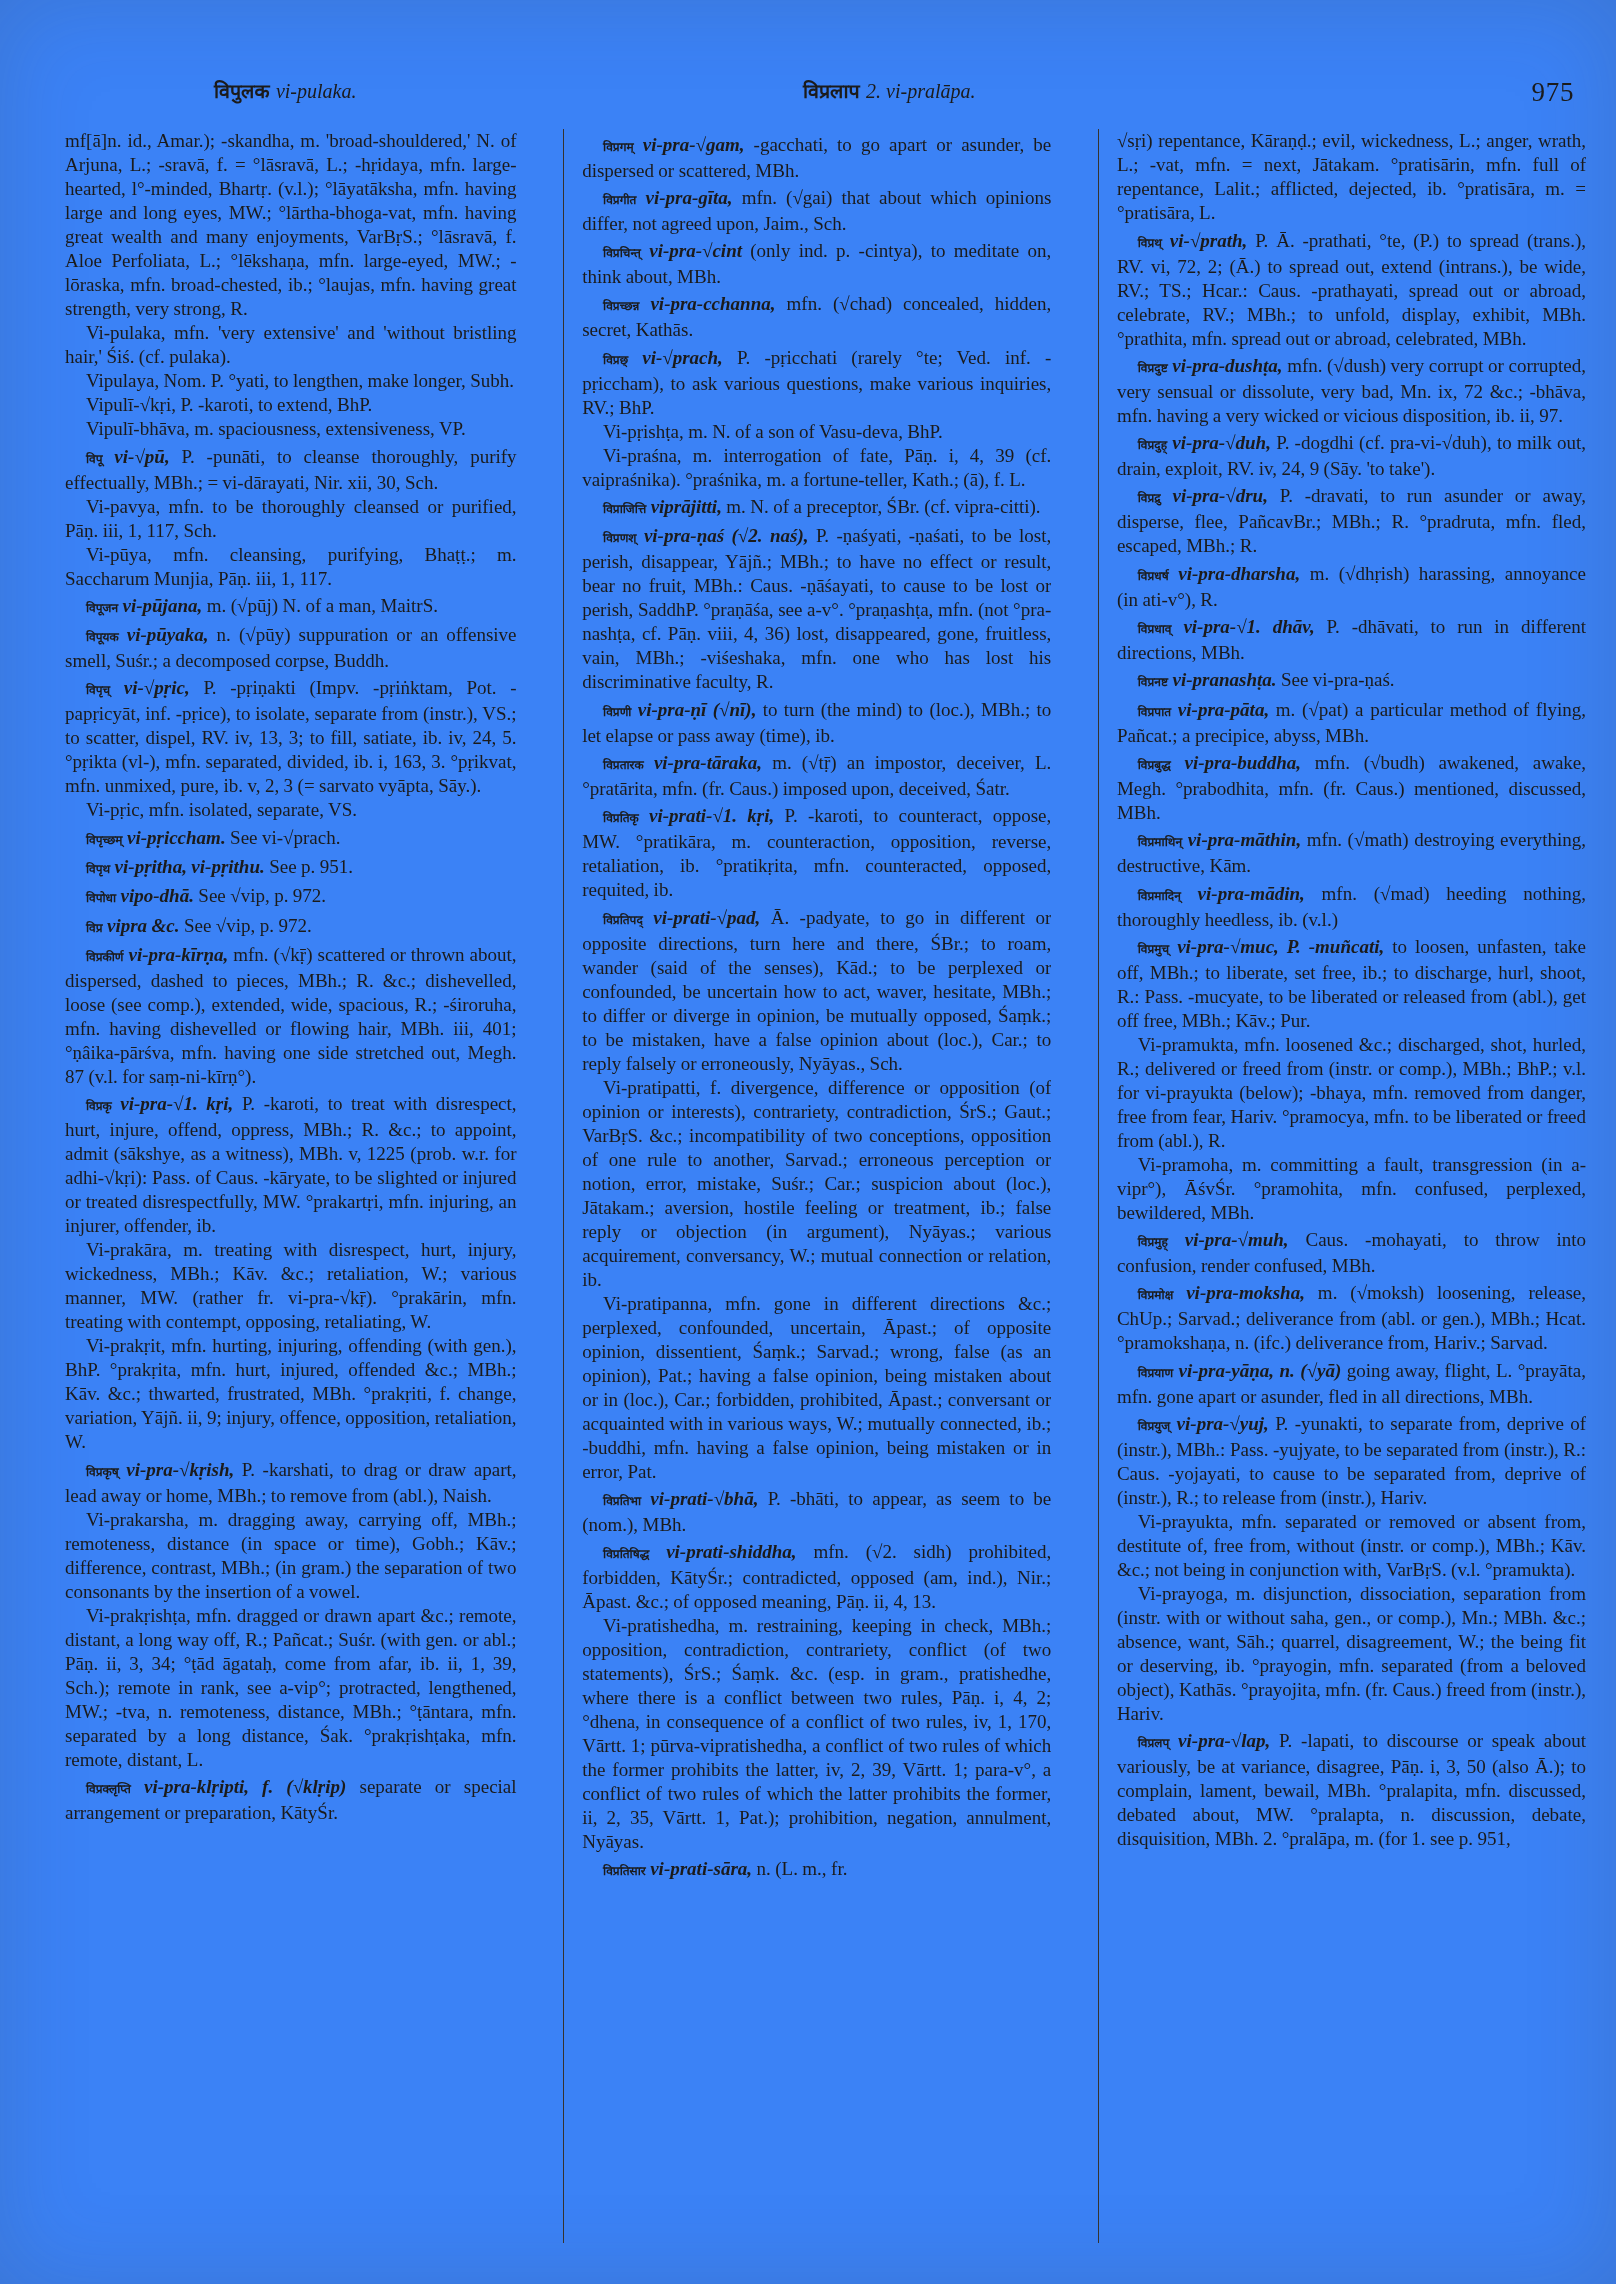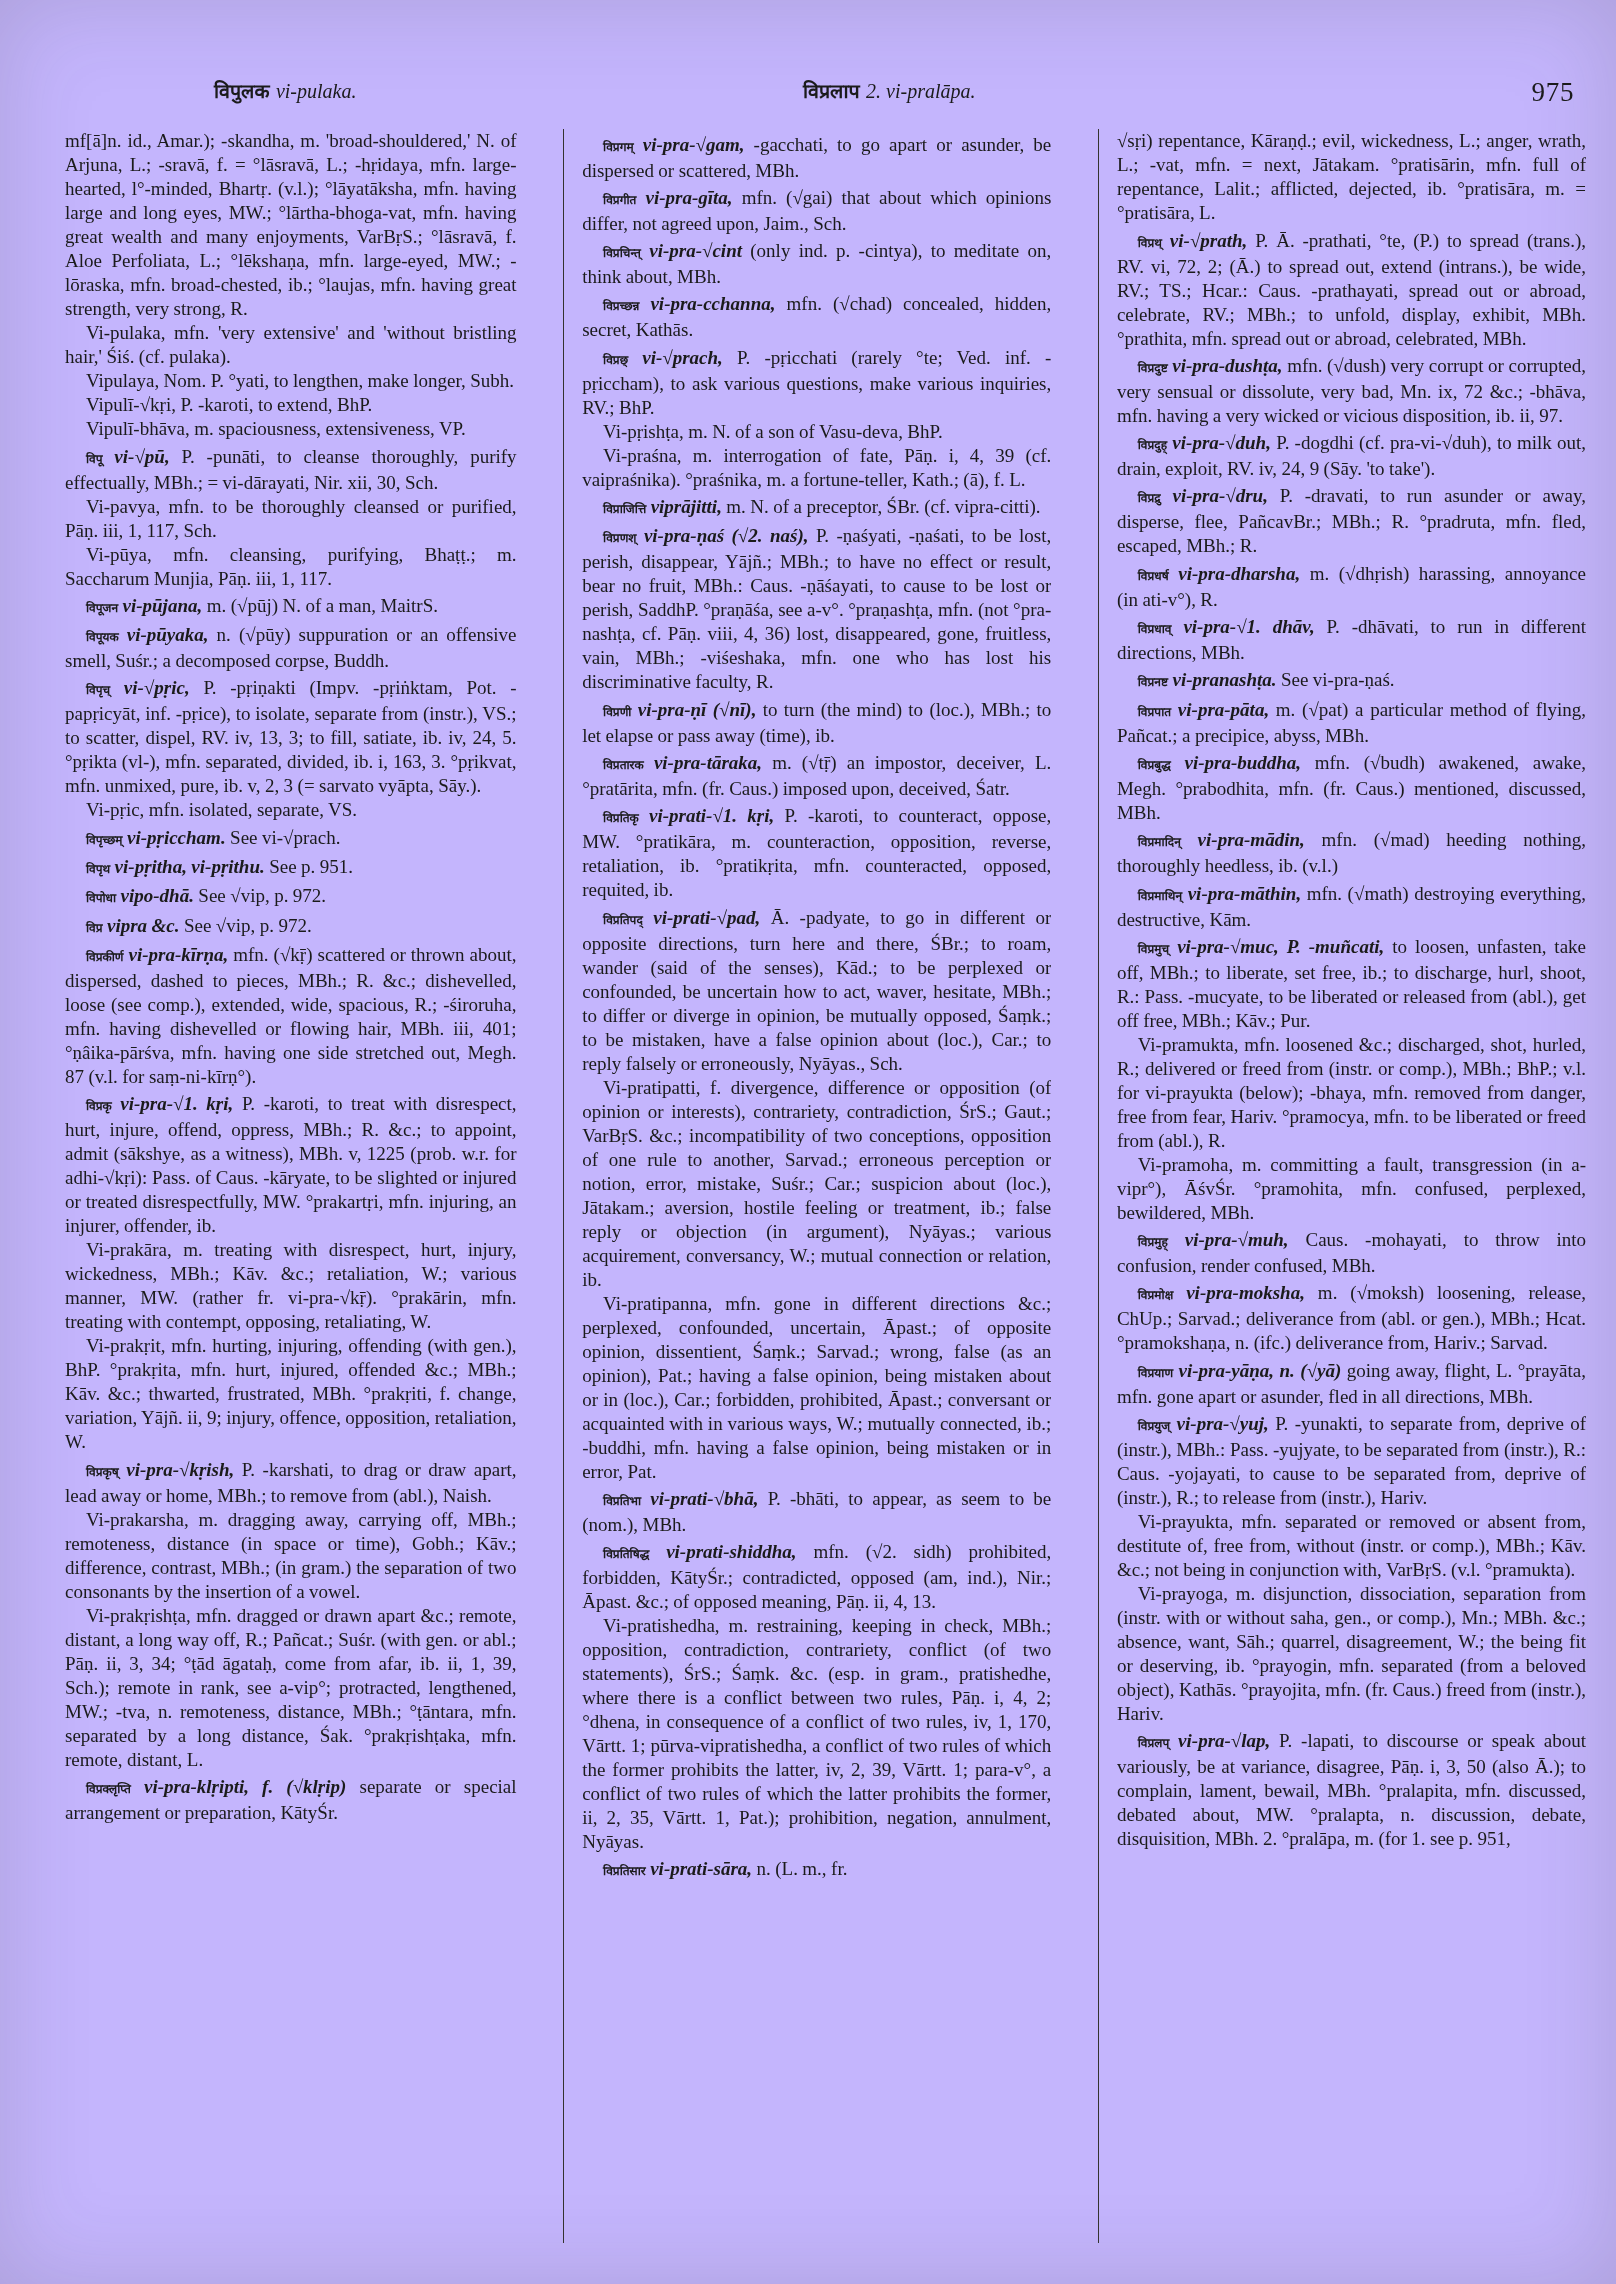--- a/index.html
+++ b/index.html
@@ -4,21 +4,21 @@
 <style>
   * { margin:0; padding:0; box-sizing:border-box; }
   html,body { width:1616px; height:2284px; overflow:hidden; }
   body {
     background:#e7e6e2;
     font-family:"Liberation Serif","DejaVu Serif",serif;
     color:#1b1b1b;
   }
   .page {
     position:absolute; inset:0;
-    background:#c4b5fd;
+    background:#3b82f6;
     box-shadow:inset 0 0 91px rgba(60,60,55,.18);
     padding:77px 30px 39px 65px;
   }
   .running-head {
     position:relative; height:34px; margin-bottom:18.3px;
     font-size:20px;
   }
   .rh-left { position:absolute; left:149px; top:0; white-space:nowrap; }
   .rh-center { position:absolute; left:738px; top:0; white-space:nowrap; }
   .rh-num { position:absolute; right:11.8px; top:0; font-size:27px; letter-spacing:0.7px; }
@@ -153,23 +153,23 @@
   <p class="entry main"><span class="deva">विप्रधर्ष</span> <i class="translit">vi-pra-dharsha,</i> <span class="body">m. (√dhṛish) harassing, annoyance (in ati-v°), R.</span></p>
 
   <p class="entry main"><span class="deva">विप्रधाव्</span> <i class="translit">vi-pra-√1. dhāv,</i> <span class="body">P. -dhāvati, to run in different directions, MBh.</span></p>
 
   <p class="entry main"><span class="deva">विप्रनष्ट</span> <i class="translit">vi-pranashṭa.</i> <span class="body">See vi-pra-ṇaś.</span></p>
 
   <p class="entry main"><span class="deva">विप्रपात</span> <i class="translit">vi-pra-pāta,</i> <span class="body">m. (√pat) a particular method of flying, Pañcat.; a precipice, abyss, MBh.</span></p>
 
   <p class="entry main"><span class="deva">विप्रबुद्ध</span> <i class="translit">vi-pra-buddha,</i> <span class="body">mfn. (√budh) awakened, awake, Megh. °prabodhita, mfn. (fr. Caus.) mentioned, discussed, MBh.</span></p>
 
+  <p class="entry main"><span class="deva">विप्रमाथिन्</span> <i class="translit">vi-pra-māthin,</i> <span class="body">mfn. (√math) destroying everything, destructive, Kām.</span></p>
+
   <p class="entry main"><span class="deva">विप्रमादिन्</span> <i class="translit">vi-pra-mādin,</i> <span class="body">mfn. (√mad) heeding nothing, thoroughly heedless, ib. (v.l.)</span></p>
-
-  <p class="entry main"><span class="deva">विप्रमाथिन्</span> <i class="translit">vi-pra-māthin,</i> <span class="body">mfn. (√math) destroying everything, destructive, Kām.</span></p>
 
   <p class="entry main"><span class="deva">विप्रमुच्</span> <i class="translit">vi-pra-√muc, P. -muñcati,</i> <span class="body">to loosen, unfasten, take off, MBh.; to liberate, set free, ib.; to discharge, hurl, shoot, R.: Pass. -mucyate, to be liberated or released from (abl.), get off free, MBh.; Kāv.; Pur.</span></p>
 
   <p class="entry"> <b class="lead">Vi-pramukta,</b> <span class="body">mfn. loosened &amp;c.; discharged, shot, hurled, R.; delivered or freed from (instr. or comp.), MBh.; BhP.; v.l. for vi-prayukta (below); -bhaya, mfn. removed from danger, free from fear, Hariv. °pramocya, mfn. to be liberated or freed from (abl.), R.</span></p>
 
   <p class="entry"> <b class="lead">Vi-pramoha,</b> <span class="body">m. committing a fault, transgression (in a-vipr°), ĀśvŚr. °pramohita, mfn. confused, perplexed, bewildered, MBh.</span></p>
 
   <p class="entry main"><span class="deva">विप्रमुह्</span> <i class="translit">vi-pra-√muh,</i> <span class="body">Caus. -mohayati, to throw into confusion, render confused, MBh.</span></p>
 
   <p class="entry main"><span class="deva">विप्रमोक्ष</span> <i class="translit">vi-pra-moksha,</i> <span class="body">m. (√moksh) loosening, release, ChUp.; Sarvad.; deliverance from (abl. or gen.), MBh.; Hcat. °pramokshaṇa, n. (ifc.) deliverance from, Hariv.; Sarvad.</span></p>

